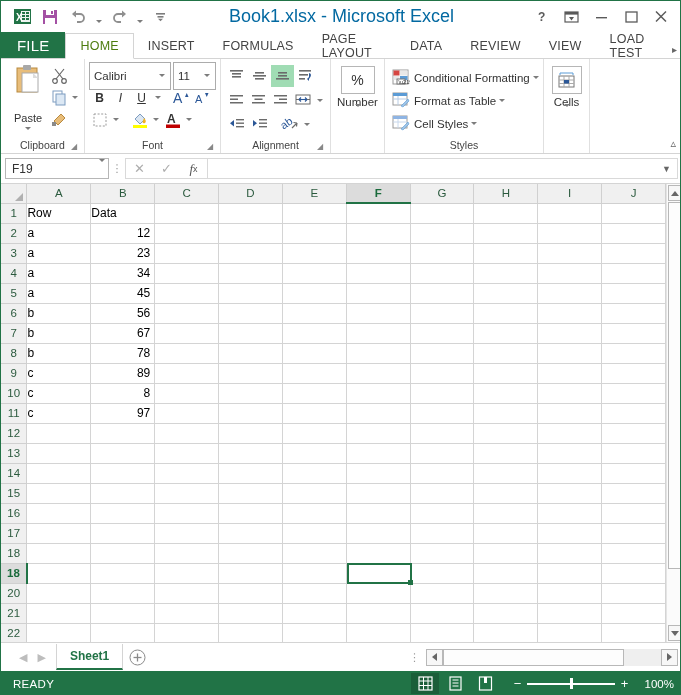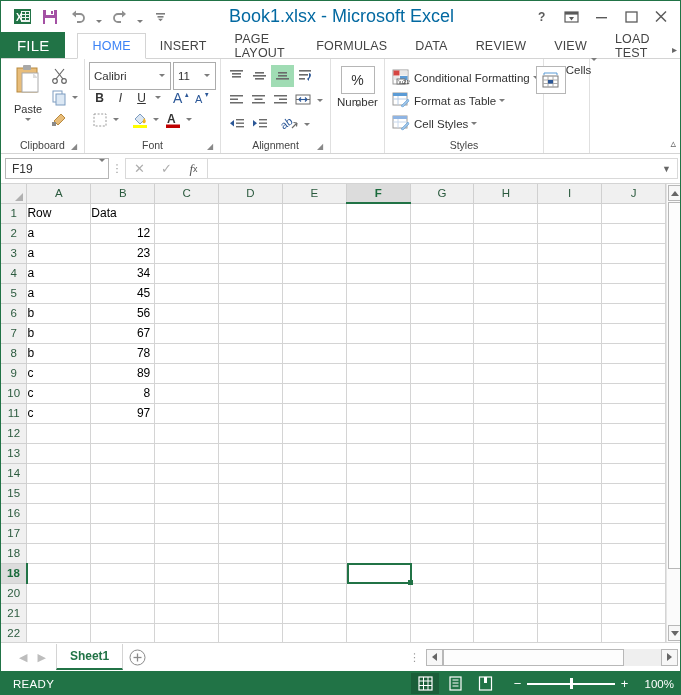--- a/index.html
+++ b/index.html
@@ -85,24 +85,23 @@
     font-size: 15px; letter-spacing: .2px;
   }
   .tab {
     height: 26px; padding: 0 14px;
     display: flex; align-items: center;
     font-size: 12.5px; color: #444;
     letter-spacing: .2px;
     position: relative;
   }
   .tab.active {
-    background: #fff; color: #3b82f6;
+    background: #fff; color: #4d7c0f;
     border: 1px solid #d4d4d4; border-bottom: 1px solid #fff;
     z-index: 3;
-    margin-left: 12px;
   }
   .tab-overflow {
     margin-left: auto; padding-right: 5px; padding-bottom: 4px;
     font-size: 10px; color: #666;
   }
 
   
   .ribbon {
     height: 95px; min-height: 95px;
     background: #fff;
@@ -125,21 +124,21 @@
     position: absolute; right: 4px; bottom: 2px;
     width: 9px; height: 9px; color: #888; font-size: 8px; line-height: 9px;
   }
 
   
   .g-clip { width: 84px; }
   .clip-paste {
     width: 46px; display: flex; flex-direction: column;
     align-items: center; padding-top: 2px;
   }
-  .clip-paste .lbl { font-size: 11px; color: #333; margin-top: 7px; }
+  .clip-paste .lbl { font-size: 11px; color: #333; margin-top: 16px; }
   .clip-side { display: flex; flex-direction: column; padding-top: 3px; gap: 2px; }
   .clip-side .row { display: flex; align-items: center; height: 20px; }
 
   
   .g-font { width: 136px; }
   .fontrow { display: flex; align-items: center; height: 21px; margin-bottom: 1px; }
   .fbox {
     height: 28px; border: 1px solid #acacac; background: #fff;
     display: flex; align-items: center; padding: 0 2px 0 4px;
     font-size: 11.5px; color: #333;
@@ -487,22 +486,22 @@
           <line x1="12" y1="1.5" x2="2" y2="11.5" stroke="#5a5a5a" stroke-width="1.5"></line>
         </svg>
       </div>
     </div>
   </div>
 
   <div class="tabstrip">
     <div class="tab-file">FILE</div>
     <div class="tab active">HOME</div>
     <div class="tab">INSERT</div>
+    <div class="tab">FORMULAS</div>
     <div class="tab">PAGE LAYOUT</div>
-    <div class="tab">FORMULAS</div>
     <div class="tab">DATA</div>
     <div class="tab">REVIEW</div>
     <div class="tab">VIEW</div>
     <div class="tab">LOAD TEST</div>
     <div class="tab-overflow">▸</div>
   </div>
 
   <div class="ribbon">
 
     <div class="rgroup g-clip">
@@ -793,21 +792,21 @@
           <span class="txt">Cell Styles</span>
           <span class="cd tri-down"></span>
         </div>
       </div>
       <div class="rgroup-label">
         <span>Styles</span>
       </div>
     </div>
 
     <div class="rgroup g-cells">
-      <div class="rgroup-body" style="flex-direction:row">
+      <div class="rgroup-body" style="flex-direction:column">
         <div class="bigbtn">
           <svg width="19" height="19" viewBox="0 0 19 19">
             <path d="M3 2 H16 M3 2 V4 M16 2 V4" stroke="#5b9bd5" stroke-width="1" fill="none"></path>
             <rect x="2" y="5" width="15" height="11" fill="#ffffff" stroke="#777"></rect>
             <line x1="2" y1="9" x2="17" y2="9" stroke="#aaa"></line>
             <line x1="2" y1="12.5" x2="17" y2="12.5" stroke="#aaa"></line>
             <line x1="7" y1="5" x2="7" y2="16" stroke="#aaa"></line>
             <line x1="12" y1="5" x2="12" y2="16" stroke="#aaa"></line>
             <rect x="7" y="9" width="5" height="3.5" fill="#2b5797"></rect>
           </svg>

